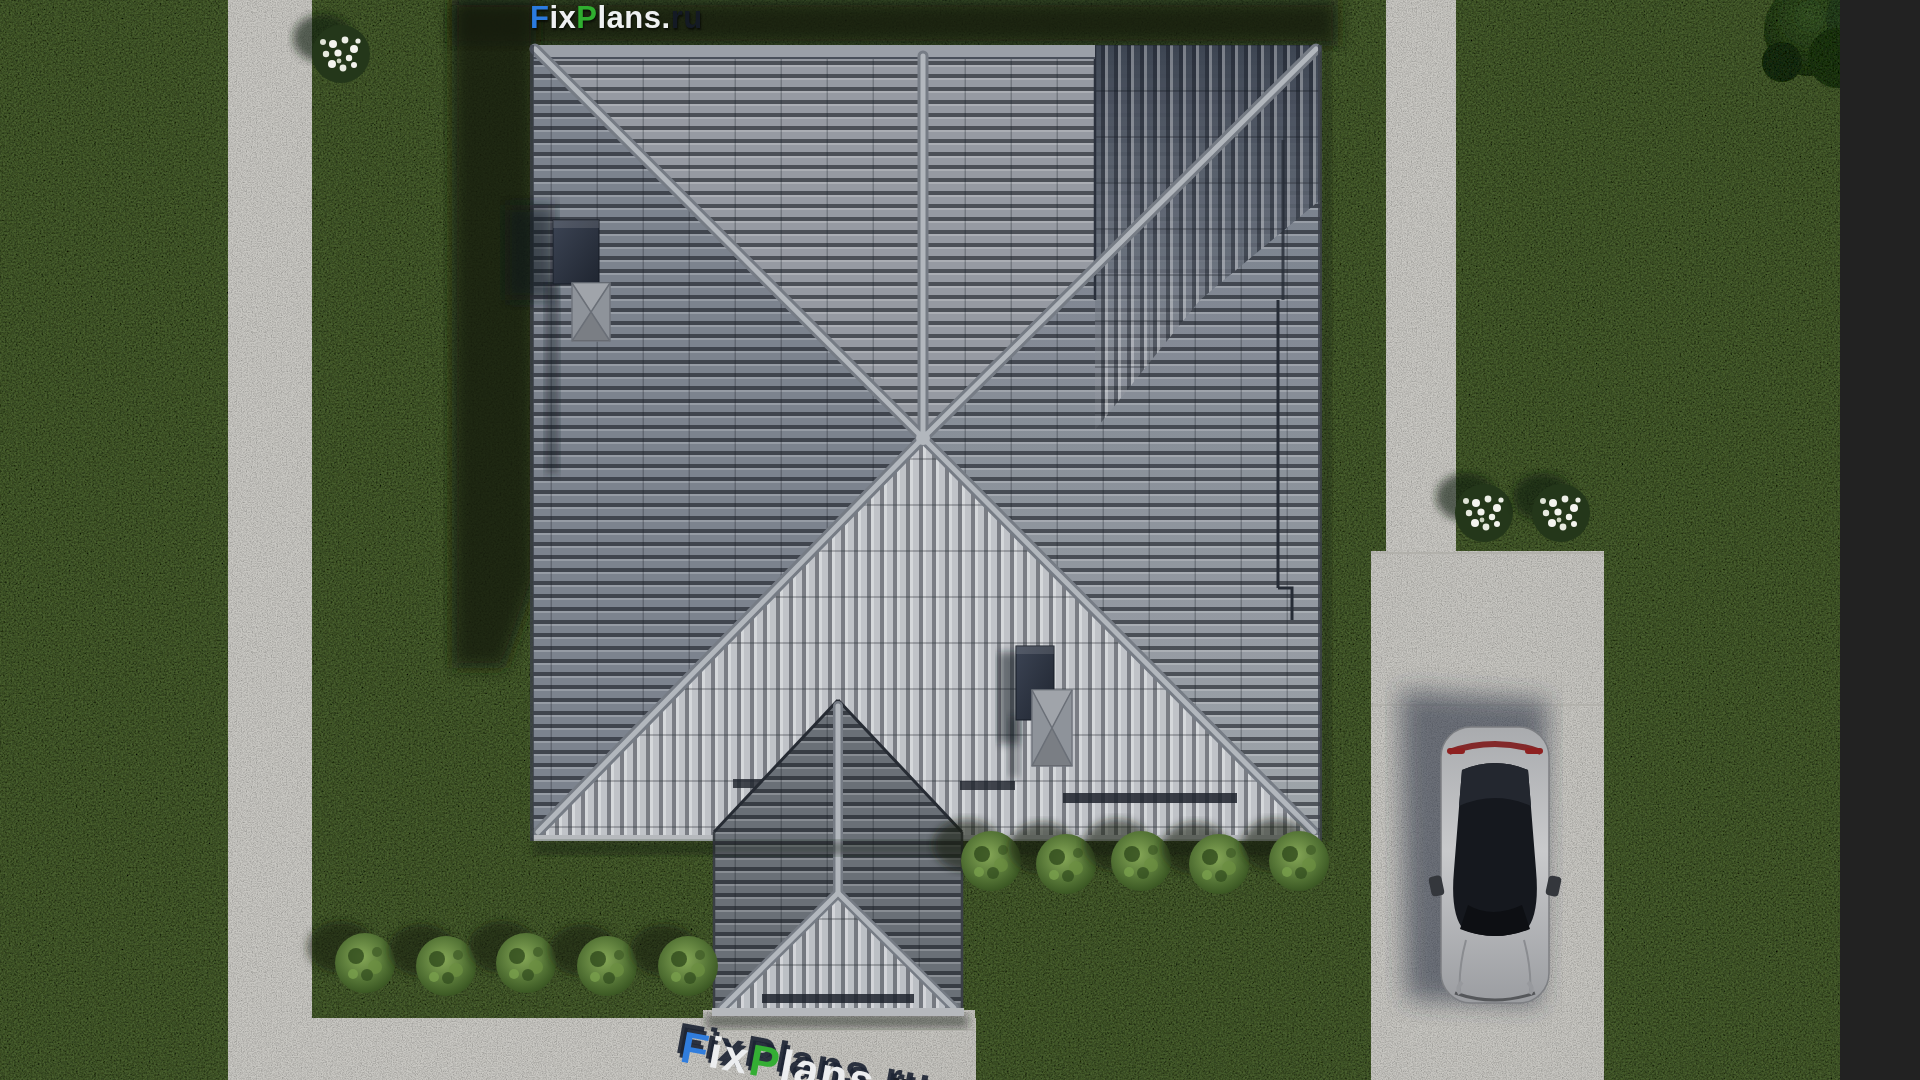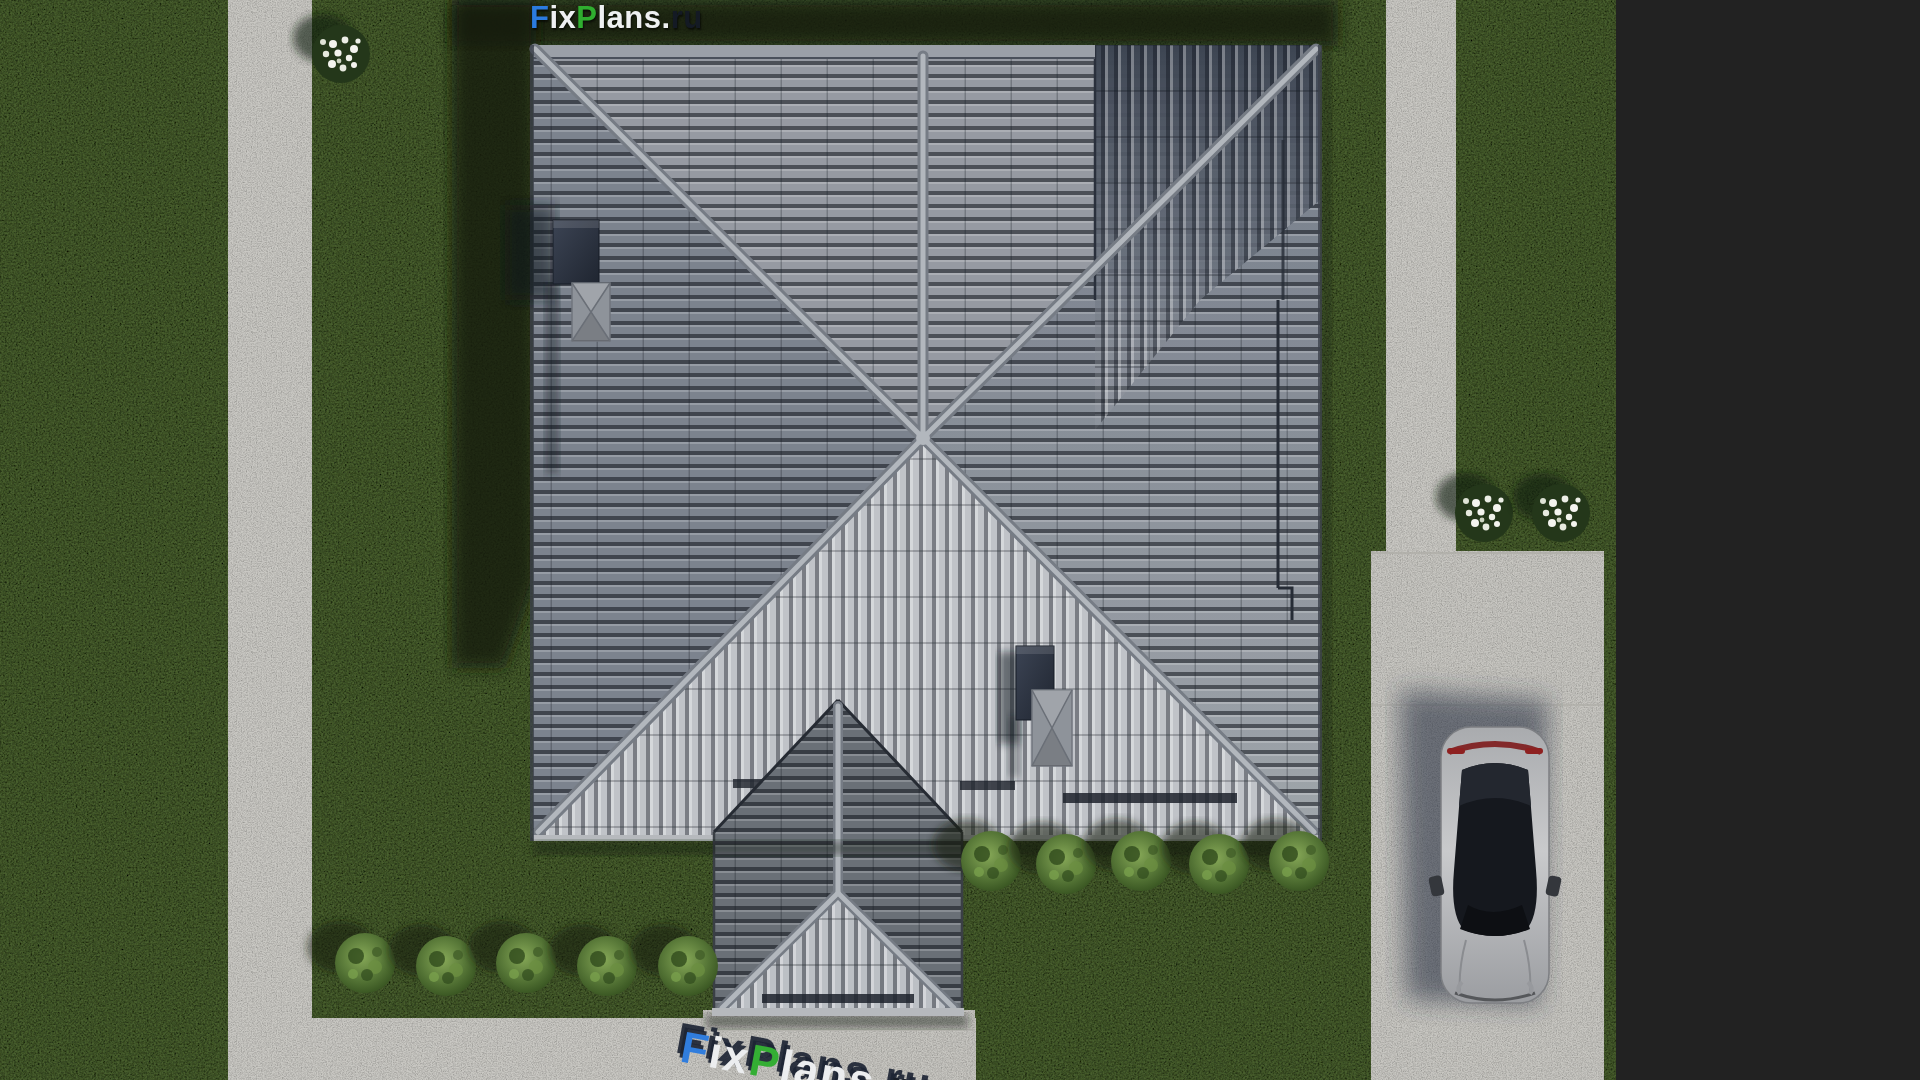--- a/index.html
+++ b/index.html
@@ -1,16 +1,16 @@
 <!DOCTYPE html>
 <html style="--brand-blue: #2b7bdf; --brand-green: #2fae2f; --brand-white: #eef0f2; --brand-dark: #141a24;"><head>
 <meta charset="utf-8">
 <style>
   html,body{margin:0;padding:0;background:#222;}
-  .stage{position:relative;width:1616px;height:1080px;overflow:hidden;
+  .stage{position:relative;width:1840px;height:1080px;overflow:hidden;
          font-family:"Liberation Sans",sans-serif;background:#4d6530;}
   .stage svg{position:absolute;left:0;top:0;}
   .logo{position:absolute;left:530px;top:0px;font-size:31px;font-weight:bold;
         letter-spacing:0.5px;white-space:nowrap;
         text-shadow:1px 2px 2px rgba(0,0,0,0.6);}
   .logo span{display:inline-block;}
   .watermark{position:absolute;left:686px;top:1022px;font-size:44px;font-weight:bold;
         letter-spacing:2px;white-space:nowrap;transform:rotate(10.5deg);
         transform-origin:left top;opacity:0.96;
         text-shadow:-6px -8px 0 rgba(24,32,48,0.92),-3px -4px 0 rgba(24,32,48,0.92);}

